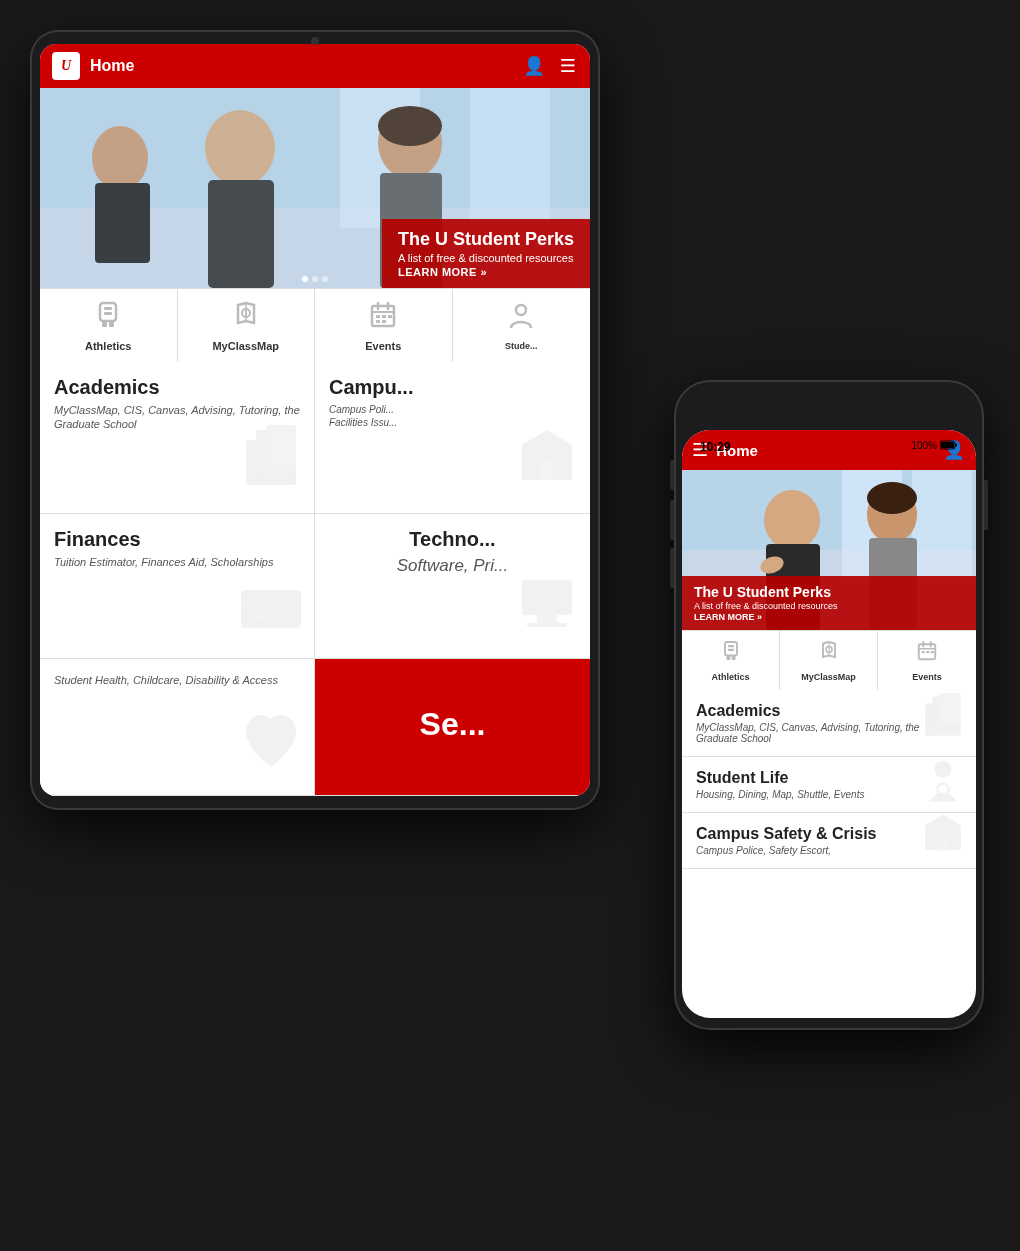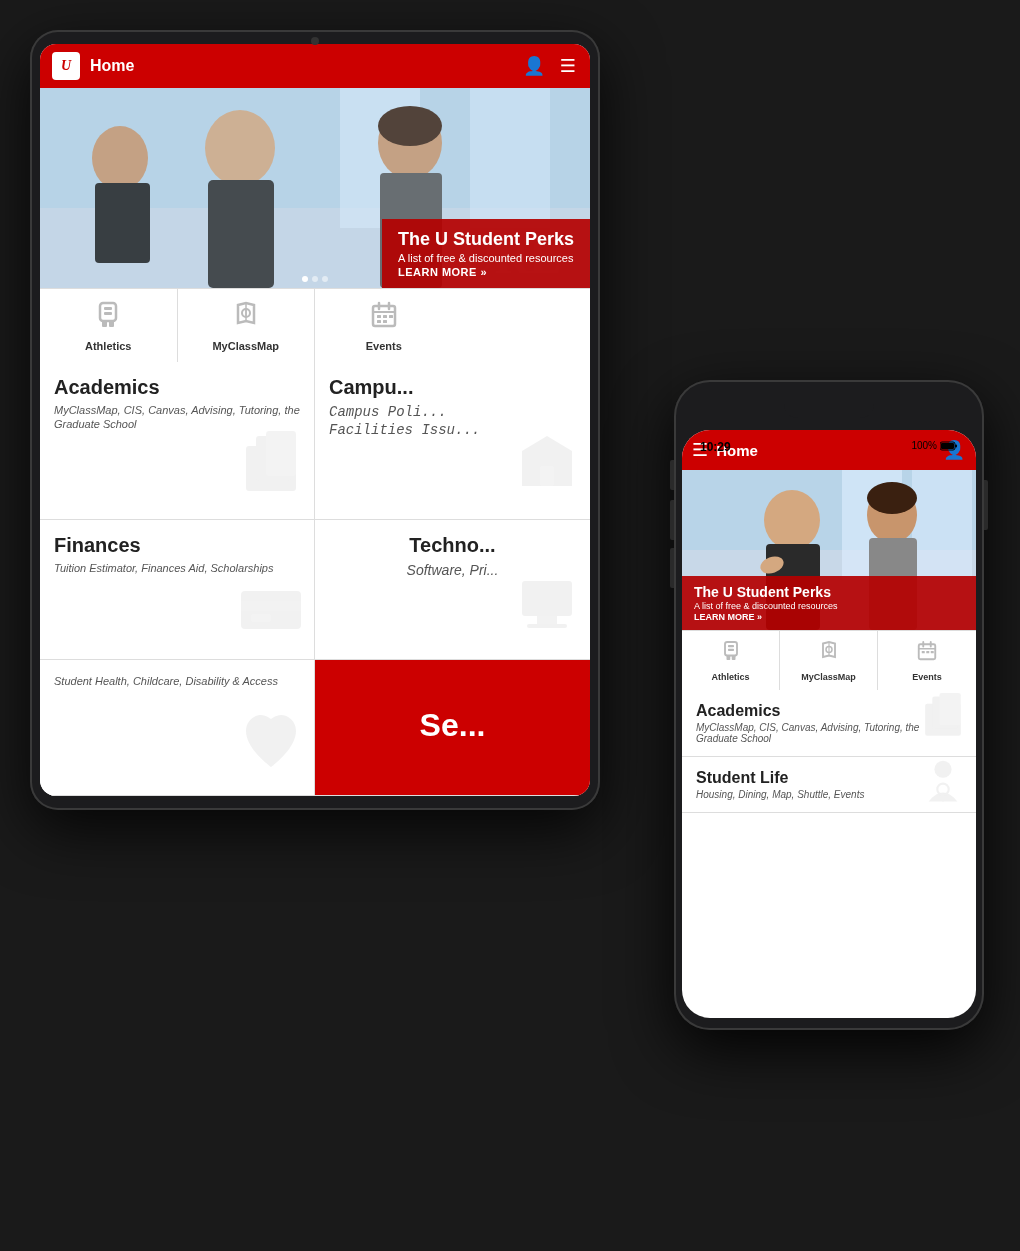--- a/index.html
+++ b/index.html
@@ -98,21 +98,20 @@
     }
     .phone-time {
       font-size: 12px;
       font-weight: bold;
       color: #000;
     }
     .phone-battery {
       font-size: 10px;
       color: #000;
       display: flex;
-      align-items: center;
       gap: 3px;
     }
     .side-button-right {
       position: absolute;
       right: -4px;
       top: 100px;
       width: 4px;
       height: 50px;
       background: #2a2a2a;
       border-radius: 0 2px 2px 0;
@@ -552,39 +551,48 @@
             <rect x="9" y="16" width="4" height="3" rx="0.5" fill="#bbb"></rect>
             <rect x="15" y="16" width="4" height="3" rx="0.5" fill="#bbb"></rect>
             <rect x="21" y="16" width="4" height="3" rx="0.5" fill="#bbb"></rect>
             <rect x="9" y="21" width="4" height="3" rx="0.5" fill="#bbb"></rect>
             <rect x="15" y="21" width="4" height="3" rx="0.5" fill="#bbb"></rect>
           </svg>
         </div>
         <span class="quick-link-label">Events</span>
       </div>
 
+      <div class="quick-link-item" style="overflow:hidden;">
+        <div class="quick-link-icon">
+          <svg width="32" height="32" viewBox="0 0 32 32">
+            <circle cx="16" cy="10" r="5" fill="none" stroke="#bbb" stroke-width="2.5"></circle>
+            <path d="M6 28 C6 20 26 20 26 28" fill="none" stroke="#bbb" stroke-width="2.5"></path>
+          </svg>
+        </div>
+        <span class="quick-link-label" style="font-size:9px;">Stude...</span>
+      </div>
     </div>
 
     <div class="menu-grid">
 
       <div class="menu-item">
         <div class="menu-item-title">Academics</div>
         <div class="menu-item-sub">MyClassMap, CIS, Canvas, Advising, Tutoring, the Graduate School</div>
         <div class="menu-item-bg-icon">
           <svg width="70" height="70" viewBox="0 0 70 70" opacity="0.08">
             <rect x="10" y="15" width="50" height="45" rx="3" fill="#555"></rect>
             <rect x="20" y="5" width="35" height="45" rx="3" fill="#555"></rect>
             <rect x="30" y="0" width="30" height="45" rx="3" fill="#777"></rect>
           </svg>
         </div>
       </div>
 
       <div class="menu-item" style="overflow:hidden;">
         <div class="menu-item-title">Campu...</div>
-        <div class="menu-item-sub" style="font-size:14px;color:#555;font-style:italic;font-family:Liberation Mono, monospace;">Campus Poli...<br>Facilities Issu...</div>
+        <div class="menu-item-sub" style="font-size:10px;color:#555;font-style:italic;">Campus Poli...<br>Facilities Issu...</div>
         <div class="menu-item-bg-icon">
           <svg width="70" height="70" viewBox="0 0 70 70" opacity="0.08">
             <path d="M35 5 L60 20 L60 55 L10 55 L10 20 Z" fill="#555"></path>
             <rect x="28" y="35" width="14" height="20" rx="2" fill="#777"></rect>
           </svg>
         </div>
       </div>
 
       <div class="menu-item">
         <div class="menu-item-title">Finances</div>
@@ -593,21 +601,21 @@
           <svg width="70" height="70" viewBox="0 0 70 70" opacity="0.08">
             <rect x="5" y="20" width="60" height="38" rx="4" fill="#555"></rect>
             <rect x="5" y="30" width="60" height="10" fill="#666"></rect>
             <rect x="15" y="43" width="20" height="8" rx="2" fill="#777"></rect>
           </svg>
         </div>
       </div>
 
       <div class="menu-item" style="overflow:hidden;text-align:center;">
         <div class="menu-item-title">Techno...</div>
-        <div class="menu-item-sub" style="font-size:14px;color:#555;font-style:italic;">Software, Pri...</div>
+        <div class="menu-item-sub" style="font-size:17px;color:#555;font-style:italic;">Software, Pri...</div>
         <div class="menu-item-bg-icon">
           <svg width="70" height="70" viewBox="0 0 70 70" opacity="0.08">
             <rect x="10" y="10" width="50" height="35" rx="3" fill="#555"></rect>
             <rect x="25" y="45" width="20" height="8" fill="#666"></rect>
             <rect x="15" y="53" width="40" height="4" rx="2" fill="#555"></rect>
           </svg>
         </div>
       </div>
 
       <div class="menu-item">
@@ -735,16 +743,26 @@
         <div class="phone-menu-item-bg">
           <svg width="50" height="50" viewBox="0 0 70 70" opacity="0.08">
             <circle cx="35" cy="20" r="12" fill="#555"></circle>
             <path d="M15 65 Q35 40 55 65" fill="#555"></path>
             <circle cx="35" cy="48" r="8" fill="none" stroke="#555" stroke-width="3"></circle>
             <line x1="35" y1="56" x2="35" y2="65" stroke="#555" stroke-width="3"></line>
           </svg>
         </div>
       </div>
 
+      <div class="phone-menu-item">
+        <div class="phone-menu-item-title">Campus Safety &amp; Crisis</div>
+        <div class="phone-menu-item-sub">Campus Police, Safety Escort,</div>
+        <div class="phone-menu-item-bg">
+          <svg width="50" height="50" viewBox="0 0 70 70" opacity="0.08">
+            <path d="M35 5 L60 20 L60 55 L10 55 L10 20 Z" fill="#555"></path>
+            <rect x="28" y="35" width="14" height="20" rx="2" fill="#777"></rect>
+          </svg>
+        </div>
+      </div>
     </div>
 
   </div>
 </div>
 
 </body></html>

